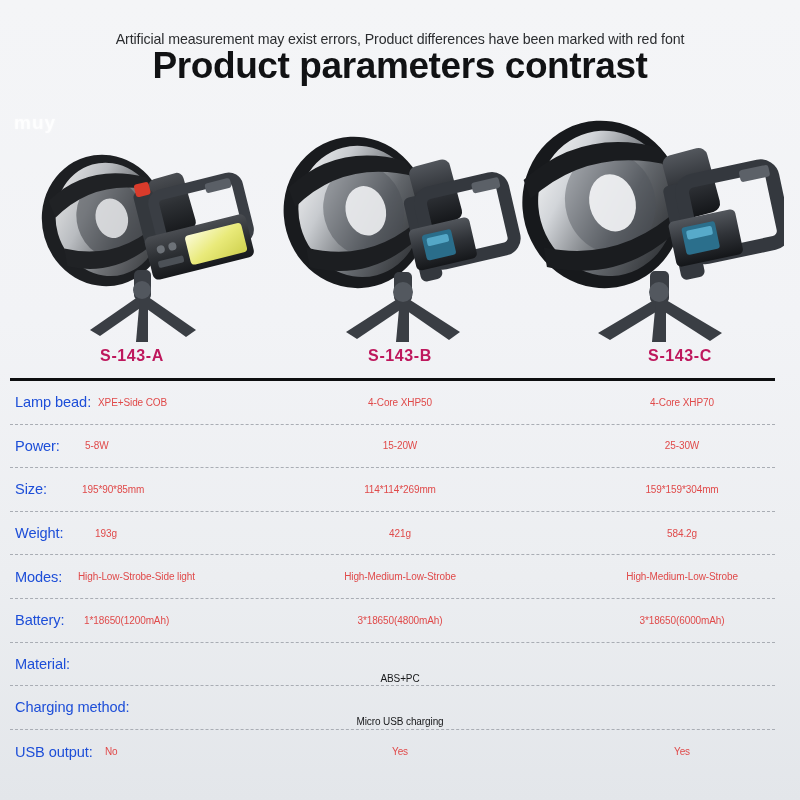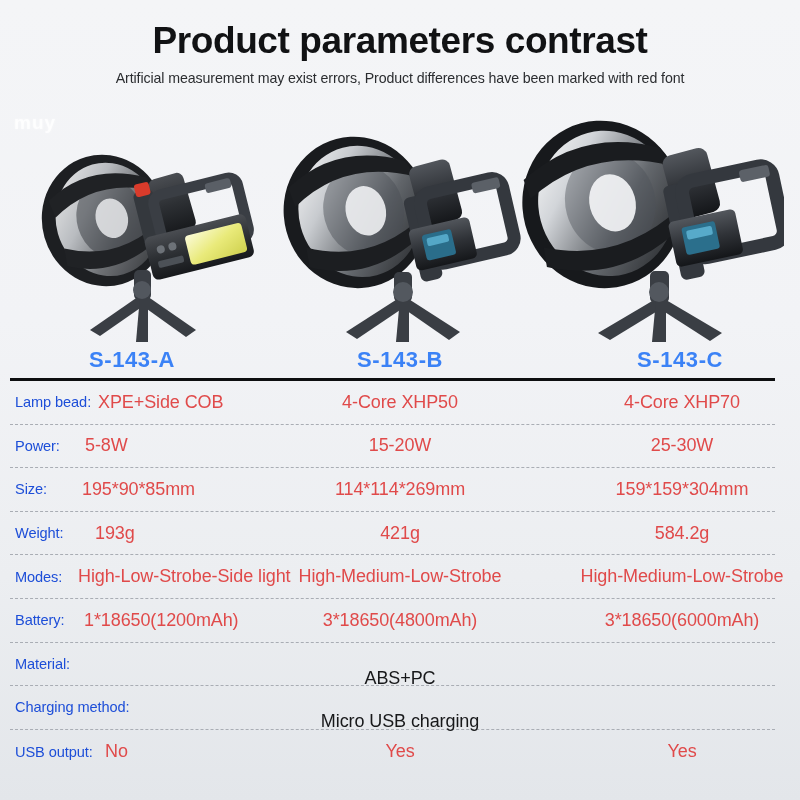--- a/index.html
+++ b/index.html
@@ -56,23 +56,23 @@
   .pc{ left:516px; width:268px; height:245px; }
 
   
   #models{
     position:absolute;
     left:0; top:347px;
     width:800px; height:28px;
   }
   .model-name{
     position:absolute;
-    font-size:22px;
+    font-size:16px;
     font-weight:bold;
-    color:#3b82f6;
+    color:#be185d;
     letter-spacing:0.6px;
     text-align:center;
     transform:translateX(-50%);
   }
   .m-a{ left:132px; }
   .m-b{ left:400px; }
   .m-c{ left:680px; }
 
   
   #spec-table{
@@ -93,37 +93,37 @@
   .label{
     position:absolute;
     left:5px;
     font-size:14.6px;
     color:#1d4ed8;
     white-space:nowrap;
     letter-spacing:-0.1px;
   }
   .val{
     position:absolute;
-    font-size:18px;
+    font-size:10px;
     white-space:nowrap;
     letter-spacing:-0.1px;
     color:#e04a4a;
   }
   .val.black{ color:#17181a;margin-top:29px; }
   .val.col-a{ transform:none; }
   .val.col-b{ left:390px; transform:translateX(-50%); }
   .val.col-c{ left:672px; transform:translateX(-50%); }
   .val.center-span{ left:390px; transform:translateX(-50%); }
 </style>
 </head>
 <body>
 
 <div id="header">
+  <div id="subtitle">Artificial measurement may exist errors, Product differences have been marked with red font</div>
   <div id="title">Product parameters contrast</div>
-  <div id="subtitle">Artificial measurement may exist errors, Product differences have been marked with red font</div>
 </div>
 
 <div id="watermark">muy</div>
 
 <div id="products">
 
   <svg class="product pa" viewBox="0 0 250 230" xmlns="http://www.w3.org/2000/svg">
     <defs>
       <linearGradient id="refA" x1="0" y1="0" x2="1" y2="1">
         <stop offset="0%" stop-color="#f2f2f2"></stop>

